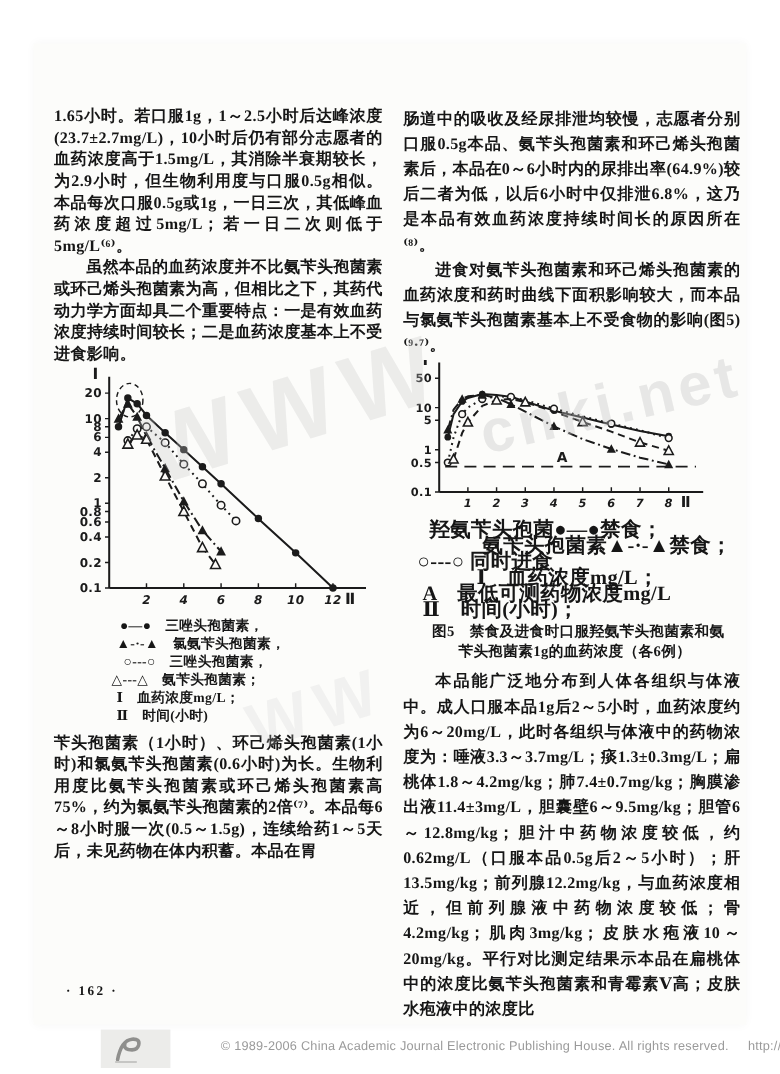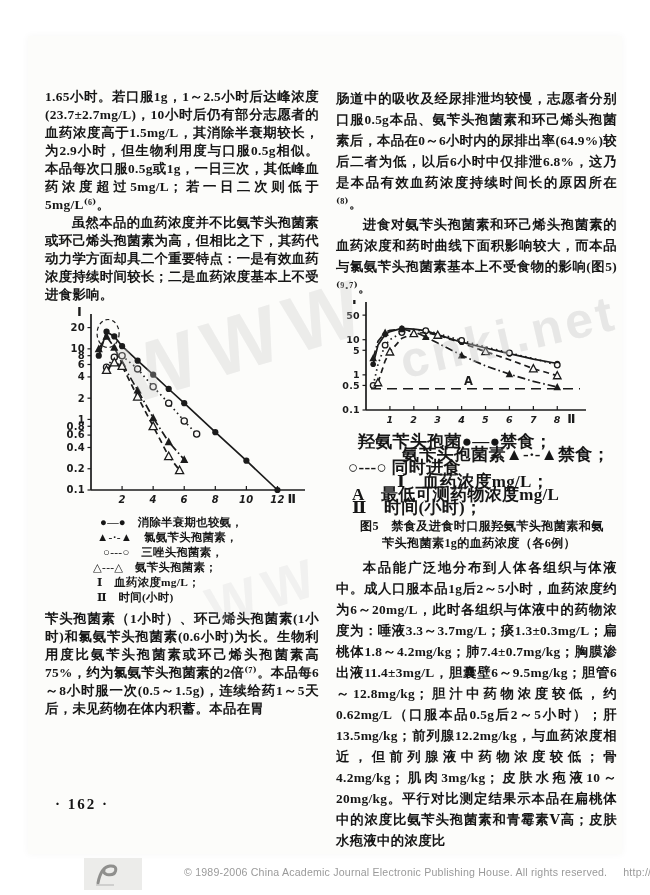--- a/index.html
+++ b/index.html
@@ -31,21 +31,21 @@
   .fig5-legend .legend-line:nth-child(1){padding-left:22px;}
   .fig5-legend .legend-line:nth-child(2){padding-left:66px;}
   .fig5-legend .legend-line:nth-child(3){padding-left:12px;}
   .fig5-legend .legend-line:nth-child(4){padding-left:61px;}
   .caption{font-weight:700;}
   .fig4-caption{font-size:12.2px;margin-top:5px;padding-left:12px;line-height:16px;}
   .fig5-caption{font-size:12.2px;margin-top:4px;margin-left:16px;width:225px;
     padding-left:30px;text-indent:-22px;line-height:17px;text-align:left;}
   .para.after-fig{margin-top:5px;}
   .page-number{
-    position:absolute;left:55px;top:796px;font-size:15px;font-weight:600;
+    position:absolute;left:55px;top:820px;font-size:11px;font-weight:600;
     letter-spacing:2px;
   }
   
   .wm{position:absolute;pointer-events:none;font-family:"Liberation Sans","DejaVu Sans",sans-serif;
       font-weight:bold;z-index:5;}
   .wm1{left:118px;top:295px;font-size:80px;letter-spacing:10px;
        color:rgba(200,200,200,0.30);transform:rotate(-17deg);}
   .wm2{left:398px;top:308px;font-size:50px;letter-spacing:4px;
        color:rgba(198,198,198,0.38);transform:rotate(-13deg);}
   .wm3{left:205px;top:560px;font-size:54px;letter-spacing:8px;
@@ -152,21 +152,21 @@
         <path d="M61.53846153846154 59.78334902107214 L57.45346153846154 67.43734902107214 L65.62346153846154 67.43734902107214 Z" fill="#fbfaf8" stroke="#1b1b1b" stroke-width="1.3"></path>
         <path d="M69.3076923076923 52.21625809014703 L65.22269230769231 59.870258090147026 L73.3926923076923 59.870258090147026 Z" fill="#fbfaf8" stroke="#1b1b1b" stroke-width="1.3"></path>
         <path d="M77.07692307692308 55.766892474277235 L72.99192307692309 63.42089247427723 L81.16192307692307 63.42089247427723 Z" fill="#fbfaf8" stroke="#1b1b1b" stroke-width="1.3"></path>
         <path d="M92.61538461538461 86.37515654805365 L88.53038461538462 94.02915654805365 L96.7003846153846 94.02915654805365 Z" fill="#fbfaf8" stroke="#1b1b1b" stroke-width="1.3"></path>
         <path d="M108.15384615384616 115.95812904507352 L104.06884615384617 123.61212904507352 L112.23884615384615 123.61212904507352 Z" fill="#fbfaf8" stroke="#1b1b1b" stroke-width="1.3"></path>
         <path d="M123.6923076923077 146.0238416035448 L119.6073076923077 153.67784160354483 L127.77730769230769 153.67784160354483 Z" fill="#fbfaf8" stroke="#1b1b1b" stroke-width="1.3"></path>
         <path d="M134.56923076923078 160.02502151935073 L130.48423076923078 167.67902151935075 L138.6542307692308 167.67902151935075 Z" fill="#fbfaf8" stroke="#1b1b1b" stroke-width="1.3"></path>
         <ellipse cx="63.09230769230769" cy="27.48561333571162" rx="11" ry="14" fill="none" stroke="#1b1b1b" stroke-width="1.2" stroke-dasharray="4,3"></ellipse>
       </svg>
     <div class="legend fig4-legend">
-        <div class="legend-line">●—●　消除半衰期也较氨，</div>
+        <div class="legend-line">●—●　三唑头孢菌素，</div>
         <div class="legend-line">▲-·-▲　氯氨苄头孢菌素，</div>
         <div class="legend-line">○---○　三唑头孢菌素，</div>
         <div class="legend-line">△---△　氨苄头孢菌素；</div>
         <div class="legend-line">Ⅰ　血药浓度mg/L；</div>
         <div class="legend-line">Ⅱ　时间(小时)</div>
       </div>
   </div>
 
   <p class="para after-fig">苄头孢菌素（1小时）、环己烯头孢菌素(1小时)和氯氨苄头孢菌素(0.6小时)为长。生物利用度比氨苄头孢菌素或环己烯头孢菌素高75%，约为氯氨苄头孢菌素的2倍⁽⁷⁾。本品每6～8小时服一次(0.5～1.5g)，连续给药1～5天后，未见药物在体内积蓄。本品在胃</p>
 </div>

